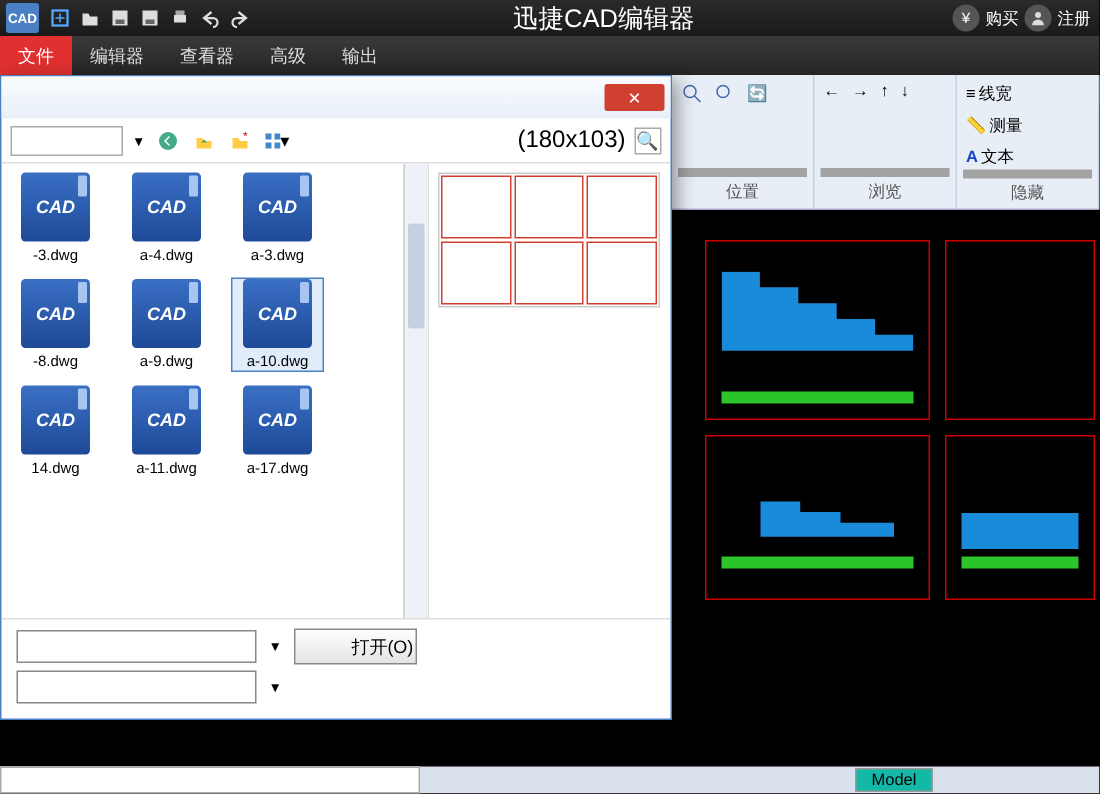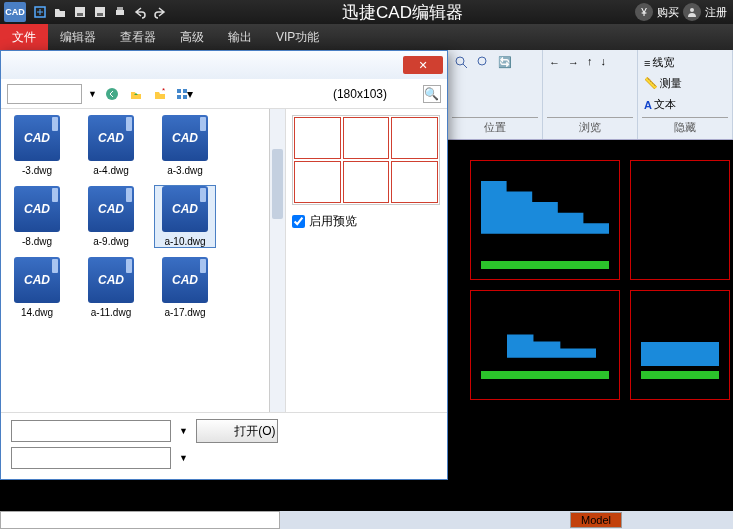--- a/index.html
+++ b/index.html
@@ -19,46 +19,46 @@
 .menu-item.active { background: #e03030; color: #fff; }
 
 
 .ribbon-sub { height: 20px; background: #4a7fc4; color: #fff; font-size: 11px; display: flex; align-items: center; padding-left: 20px; gap: 60px; }
 .ribbon-sub span { display: flex; align-items: center; gap: 4px; }
 
 
 .ribbon-right { position: absolute; right: 0; top: 50px; width: 285px; height: 90px; background: #e8eef6; border-bottom: 1px solid #aac; display: flex; font-size: 11px; }
 .ribbon-group { flex: 1; border-right: 1px solid #c4d0e0; display: flex; flex-direction: column; justify-content: space-between; padding: 4px; }
 .ribbon-group .tools { display: flex; flex-wrap: wrap; gap: 4px; }
-.ribbon-group .label { text-align: center; color: #555; font-size: 11px; padding-top: 2px; border-top: 1px solid #a3a3a3; font-family: Liberation Mono, monospace; }
+.ribbon-group .label { text-align: center; color: #555; font-size: 11px; padding-top: 2px; border-top: 6px solid #a3a3a3; font-family: Liberation Mono, monospace; }
 .rb-btn { display: flex; align-items: center; gap: 2px; font-size: 11px; padding: 1px 2px; }
 .rb-ico { width: 14px; height: 14px; display: inline-block; }
 
 
 .cad-canvas { position: absolute; top: 140px; left: 0; right: 0; bottom: 20px; background: #000; }
 .cad-drawing { position: absolute; left: 460px; top: 0; right: 0; bottom: 0; }
 .cad-frame { position: absolute; border: 1px solid #c00; }
 .stair1 { left: 10px; top: 20px; width: 150px; height: 120px; }
 .stair2 { left: 170px; top: 20px; width: 100px; height: 120px; }
 .stair3 { left: 10px; top: 150px; width: 150px; height: 110px; }
 .stair4 { left: 170px; top: 150px; width: 100px; height: 110px; }
 
 
 .statusbar { position: absolute; bottom: 0; left: 0; right: 0; height: 18px; background: #d8e0ec; display: flex; align-items: center; font-size: 11px; }
-.statusbar .model-tab { background: #c2410c; border: 1px solid #999; padding: 1px 10px; margin-left: 290px; }
+.statusbar .model-tab { background: #14b8a6; border: 1px solid #999; padding: 1px 10px; margin-left: 290px; }
 
 
 .dialog { position: absolute; left: 0; top: 50px; width: 448px; height: 430px; background: #fff; border: 1px solid #4a7fc4; box-shadow: 3px 3px 12px rgba(0,0,0,.4); display: flex; flex-direction: column; }
 .dlg-title { height: 28px; background: linear-gradient(#fafcff, #e8eff8); display: flex; align-items: center; justify-content: flex-end; padding: 0 4px; }
 .dlg-close { width: 40px; height: 18px; background: #d04030; border-radius: 2px; display: flex; align-items: center; justify-content: center; color: #fff; font-size: 11px; cursor: pointer; }
 
 .dlg-toolbar { height: 30px; border-bottom: 1px solid #ddd; display: flex; align-items: center; padding: 0 6px; gap: 6px; font-size: 12px; }
 .dlg-path { flex: 0 0 75px; height: 20px; border: 1px solid #aaa; background: #fff; }
 .dlg-tb-btn { width: 18px; height: 18px; display: flex; align-items: center; justify-content: center; cursor: pointer; }
-.dlg-dim { margin-left: auto; margin-right: 30px; font-size: 12px; }
+.dlg-dim { margin-left: auto; font-size: 16px; }
 .dlg-zoom { width: 18px; height: 18px; border: 1px solid #aaa; cursor: pointer; display:flex; align-items:center; justify-content:center; }
 
 .dlg-body { flex: 1; display: flex; overflow: hidden; }
 .file-area { flex: 1; padding: 6px; overflow-y: auto; }
 .file-grid { display: flex; flex-wrap: wrap; gap: 10px 14px; }
 .file-item { width: 60px; display: flex; flex-direction: column; align-items: center; cursor: pointer; }
 .file-item.selected { outline: 1px solid #4a7fc4; background: #e0ecfa; }
 .file-icon { width: 46px; height: 46px; background: linear-gradient(#3a6fc4, #1e4a98); border-radius: 3px; display: flex; align-items: center; justify-content: center; color: #fff; font-weight: bold; font-size: 12px; font-style: italic; position: relative; }
 .file-icon::after { content: ''; position: absolute; right: 2px; top: 2px; width: 6px; height: 14px; background: #a8c4f0; border-radius: 1px; }
 .file-label { font-size: 10px; margin-top: 4px; text-align: center; white-space: nowrap; overflow: hidden; text-overflow: ellipsis; width: 100%; }
@@ -139,21 +139,20 @@
     <span>注册</span>
   </div>
 </div>
 
 <div class="menubar">
   <div class="menu-item active">文件</div>
   <div class="menu-item">编辑器</div>
   <div class="menu-item">查看器</div>
   <div class="menu-item">高级</div>
   <div class="menu-item">输出</div>
-  <div class="menu-item">VIP功能</div>
 </div>
 
 <div class="ribbon-sub">
   <span>✂ <span>剪切框架</span></span>
   <span>◎ <span>显示点</span></span>
   <span>■ <span>黑色背景</span></span>
   <span>◯ <span>圆滑弧形</span></span>
 </div>
 
 <div class="ribbon-right">
@@ -309,24 +308,20 @@
             <div class="prev-cell"></div>
             <div class="prev-cell"></div>
             <div class="prev-cell"></div>
           </div>
         <div class="prev-row">
             <div class="prev-cell"></div>
             <div class="prev-cell"></div>
             <div class="prev-cell"></div>
           </div>
       </div>
-      <label class="chk">
-        <input type="checkbox" checked="" style=""> 
-          <span>启用预览</span>
-      </label>
     </div>
   </div>
   <div class="dlg-footer">
     <div style="flex:1">
       <div class="foot-row">
         <div class="dlg-combo"></div>
           <span style="font-size:9px">▼</span>
         <button class="dlg-btn">打开(O)</button>
       </div>
       <div class="foot-row">

